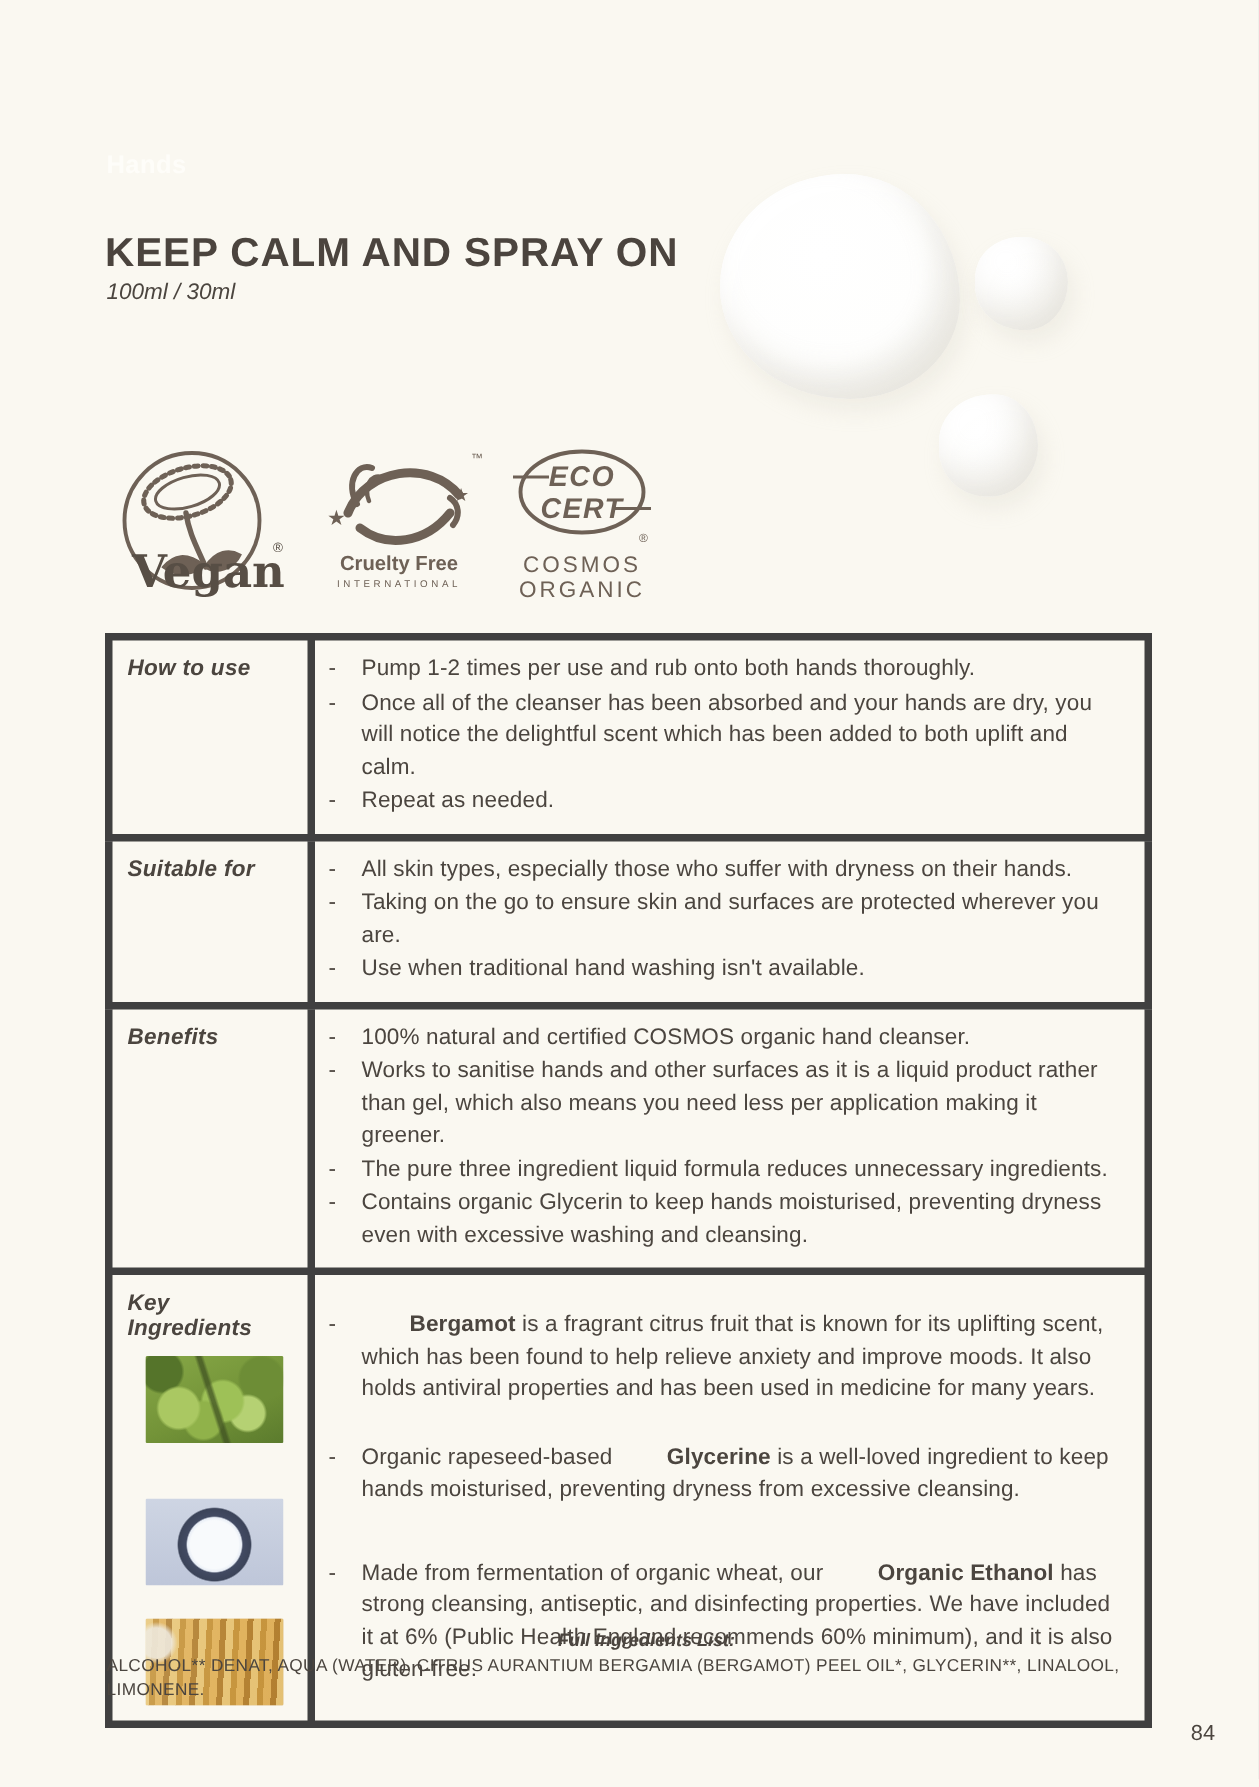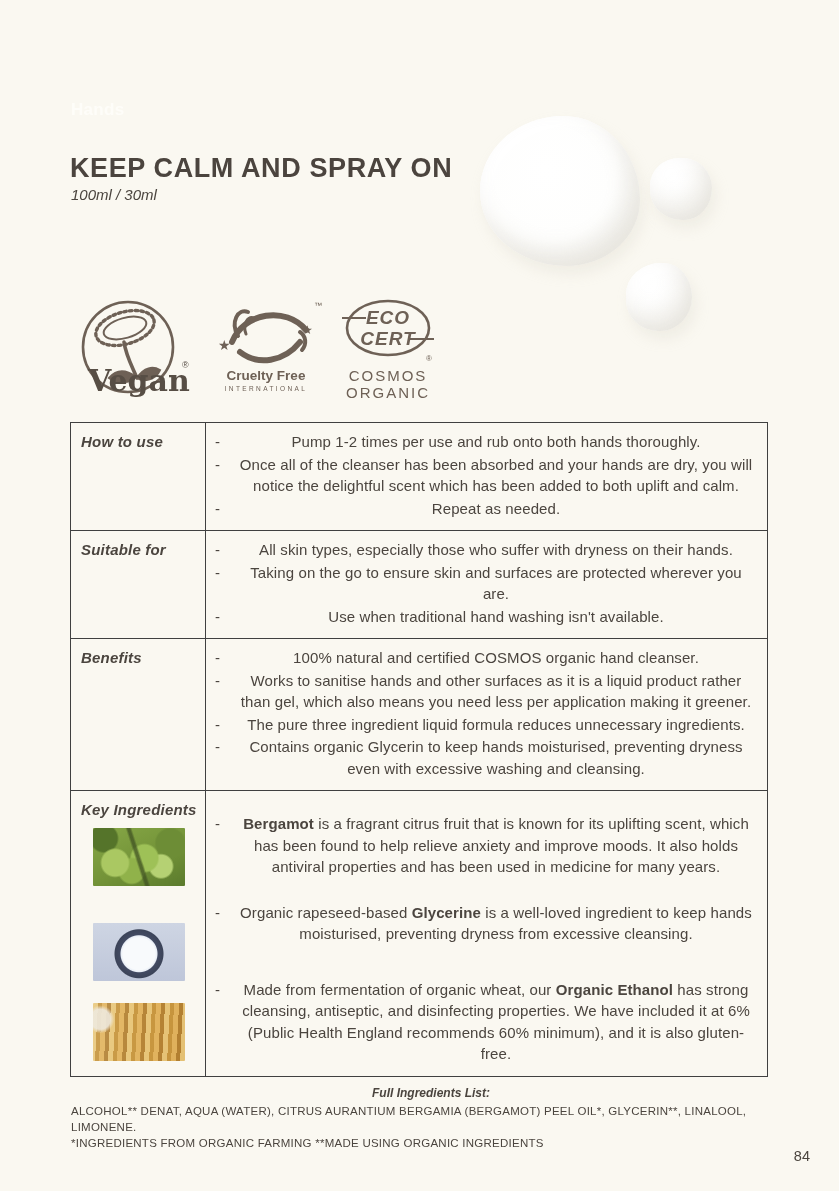--- a/index.html
+++ b/index.html
@@ -66,43 +66,42 @@
   }
   .logo-box { flex: 0 0 auto; }
 
   
   .info-table {
     position: absolute; left: 70px; top: 422px;
     width: 698px; border-collapse: collapse;
     table-layout: fixed;
   }
   .info-table td {
-    border: 1px solid #404040;
+    border: 5px solid #404040;
     vertical-align: top;
   }
   .label-cell {
     width: 135px;
     padding: 10px 8px 10px 10px;
     font-size: 15px; font-weight: bold; font-style: italic;
     color: #4B453F; letter-spacing: 0.2px;
   }
   .content-cell { padding: 8px 12px 10px 9px; }
 
   .bullet { display: flex; margin-bottom: 1px; }
   .bullet .dash {
     flex: 0 0 12px; margin-right: 10px; text-align: left;
     font-size: 15px; color: #4B453F; line-height: 21.5px;
   }
   .bullet .bullet-text {
     flex: 1 1 auto;
     font-size: 15px; color: #4B453F; line-height: 21.5px;
     letter-spacing: 0.1px;
-    text-align: center;
-  }
-  .bullet .bullet-text b { font-weight: bold; }
+  }
+  .bullet .bullet-text b { font-weight: bold; margin-left: 32px; }
 
   .ki-bullet-1 { margin-top: 14px; }
   .ki-bullet-2 { margin-top: 24px; }
   .ki-bullet-3 { margin-top: 34px; }
 
   
   .ingredient-photo {
     width: 92px; height: 58px; margin-left: 12px;
     border-radius: 1px;
   }
@@ -298,18 +297,17 @@
           <span class="bullet-text"><span>Made from fermentation of organic wheat, our </span><b>Organic Ethanol</b><span> has strong cleansing, antiseptic, and disinfecting properties. We have included it at 6% (Public Health England recommends 60% minimum), and it is also gluten-free.</span></span>
         </div>
       </td>
     </tr>
   </tbody>
     </table>
 
   <div class="footer-block">
     <div class="full-ingredients-label">Full Ingredients List:</div>
     <div class="full-ingredients-text">ALCOHOL** DENAT, AQUA (WATER), CITRUS AURANTIUM BERGAMIA (BERGAMOT) PEEL OIL*, GLYCERIN**, LINALOOL, LIMONENE.</div>
-    <div class="organic-notes-text">*INGREDIENTS FROM ORGANIC FARMING **MADE USING ORGANIC INGREDIENTS</div>
   </div>
 
   <div class="page-number">84</div>
 
 </div>
 
 </body></html>

